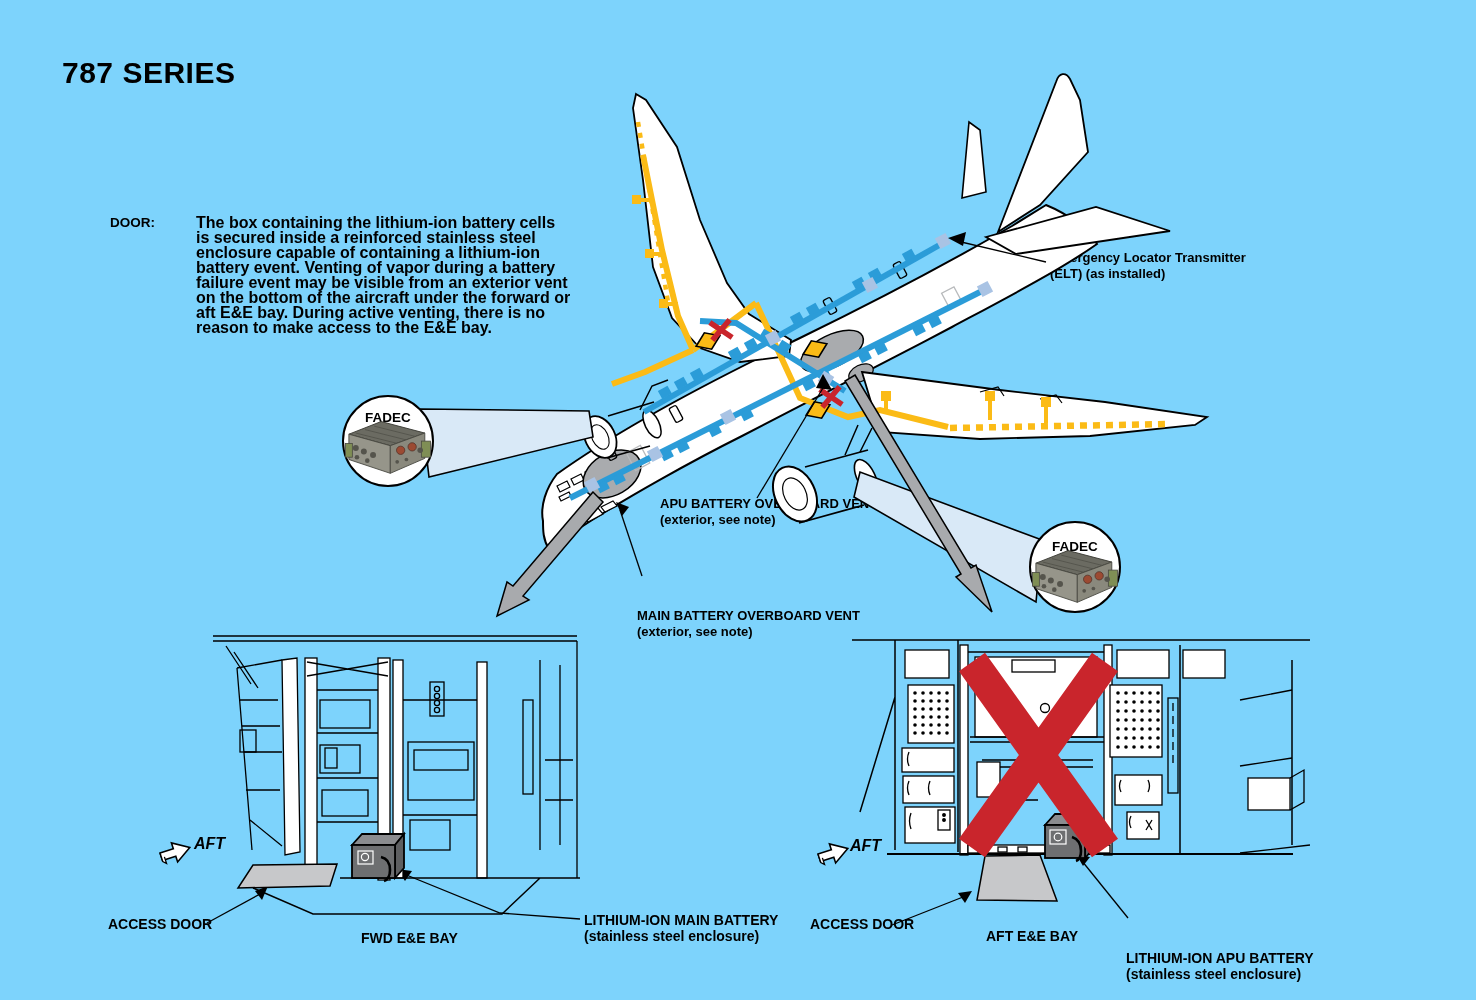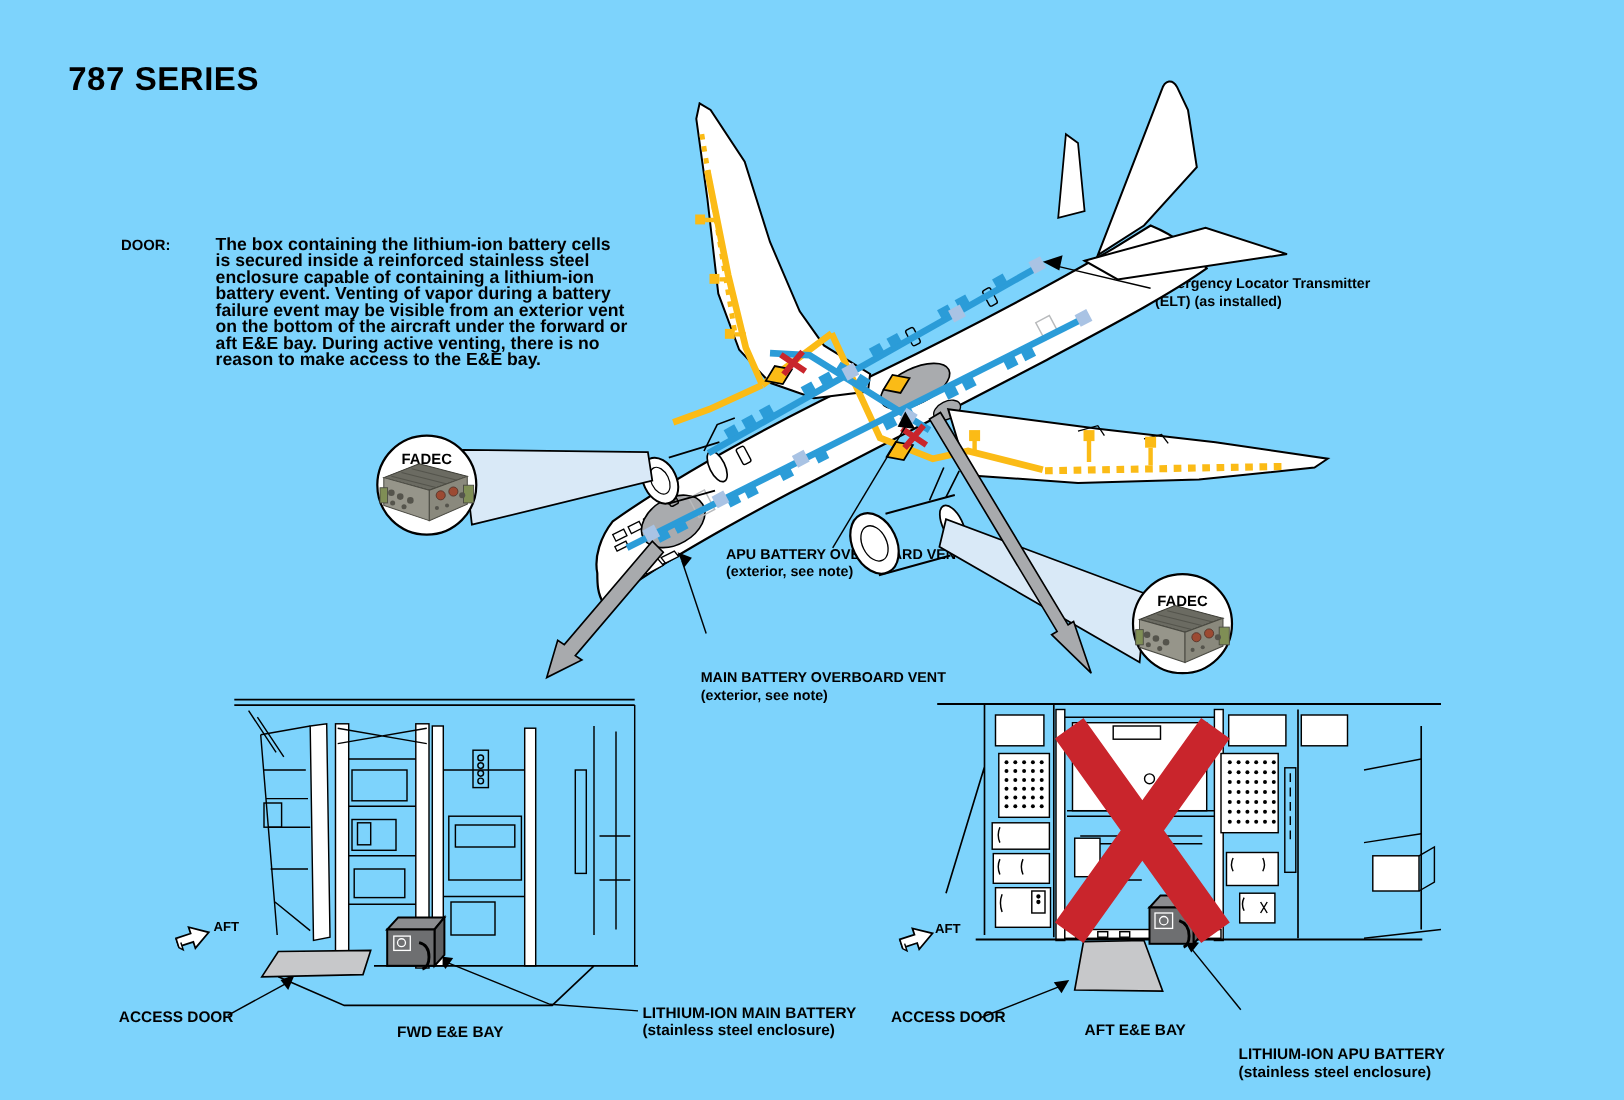--- a/index.html
+++ b/index.html
@@ -14,21 +14,21 @@
   .elt{left:1050px;top:250px;}
   .apu{left:660px;top:496px;}
   .mainv{left:637px;top:576px;margin-top:32px;}
   .bot{font-size:14px;line-height:15.5px;}
   .fwd-access{left:108px;top:917px;}
   .fwd-name{left:338px;top:931px;padding-left:23px;}
   .fwd-batt{left:584px;top:913px;}
   .aft-access{left:810px;top:917px;}
   .aft-name{left:986px;top:929px;}
   .aft-batt{left:1126px;top:913px;margin-top:38px;}
-  .aftword{font-size:12px;}
+  .aftword{font-size:16px;font-style:italic;}
   .fwd-aft{left:194px;top:835px;}
   .aft-aft{left:850px;top:837px;}
 </style>
 </head>
 <body>
 
 <div class="canvas">
 
   <div class="lbl title">787 SERIES</div>
   <div class="lbl note-label">DOOR:</div>

